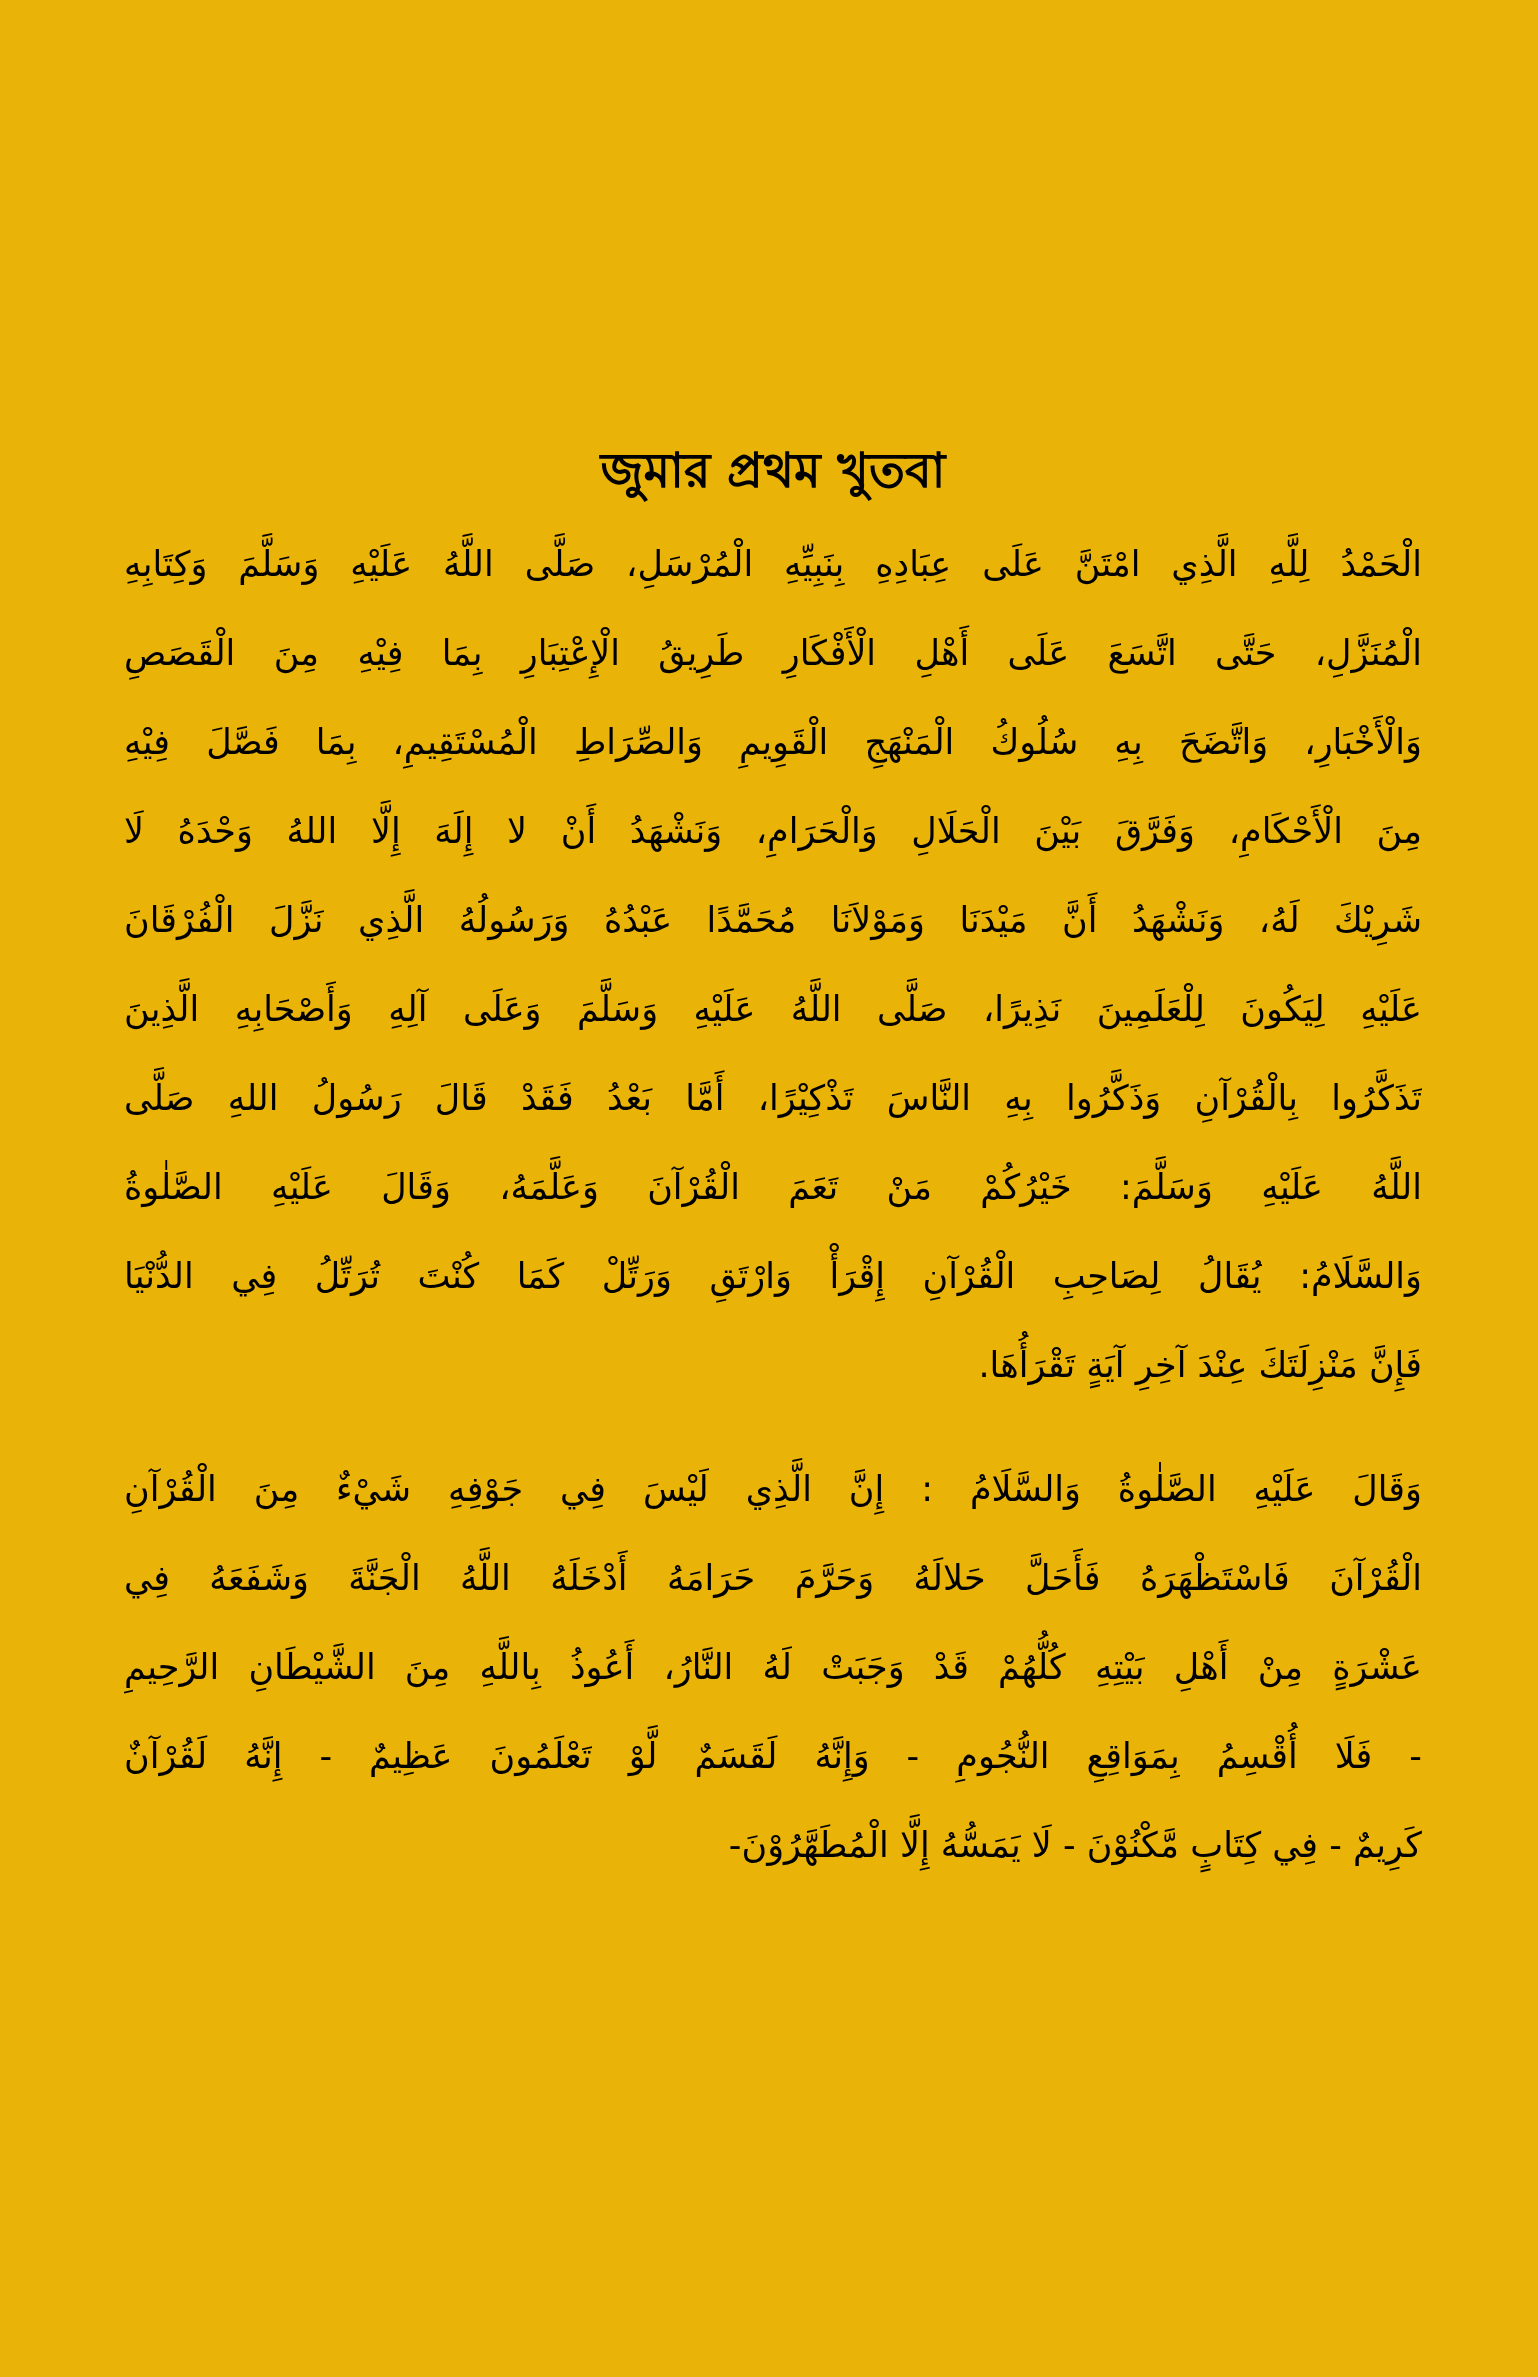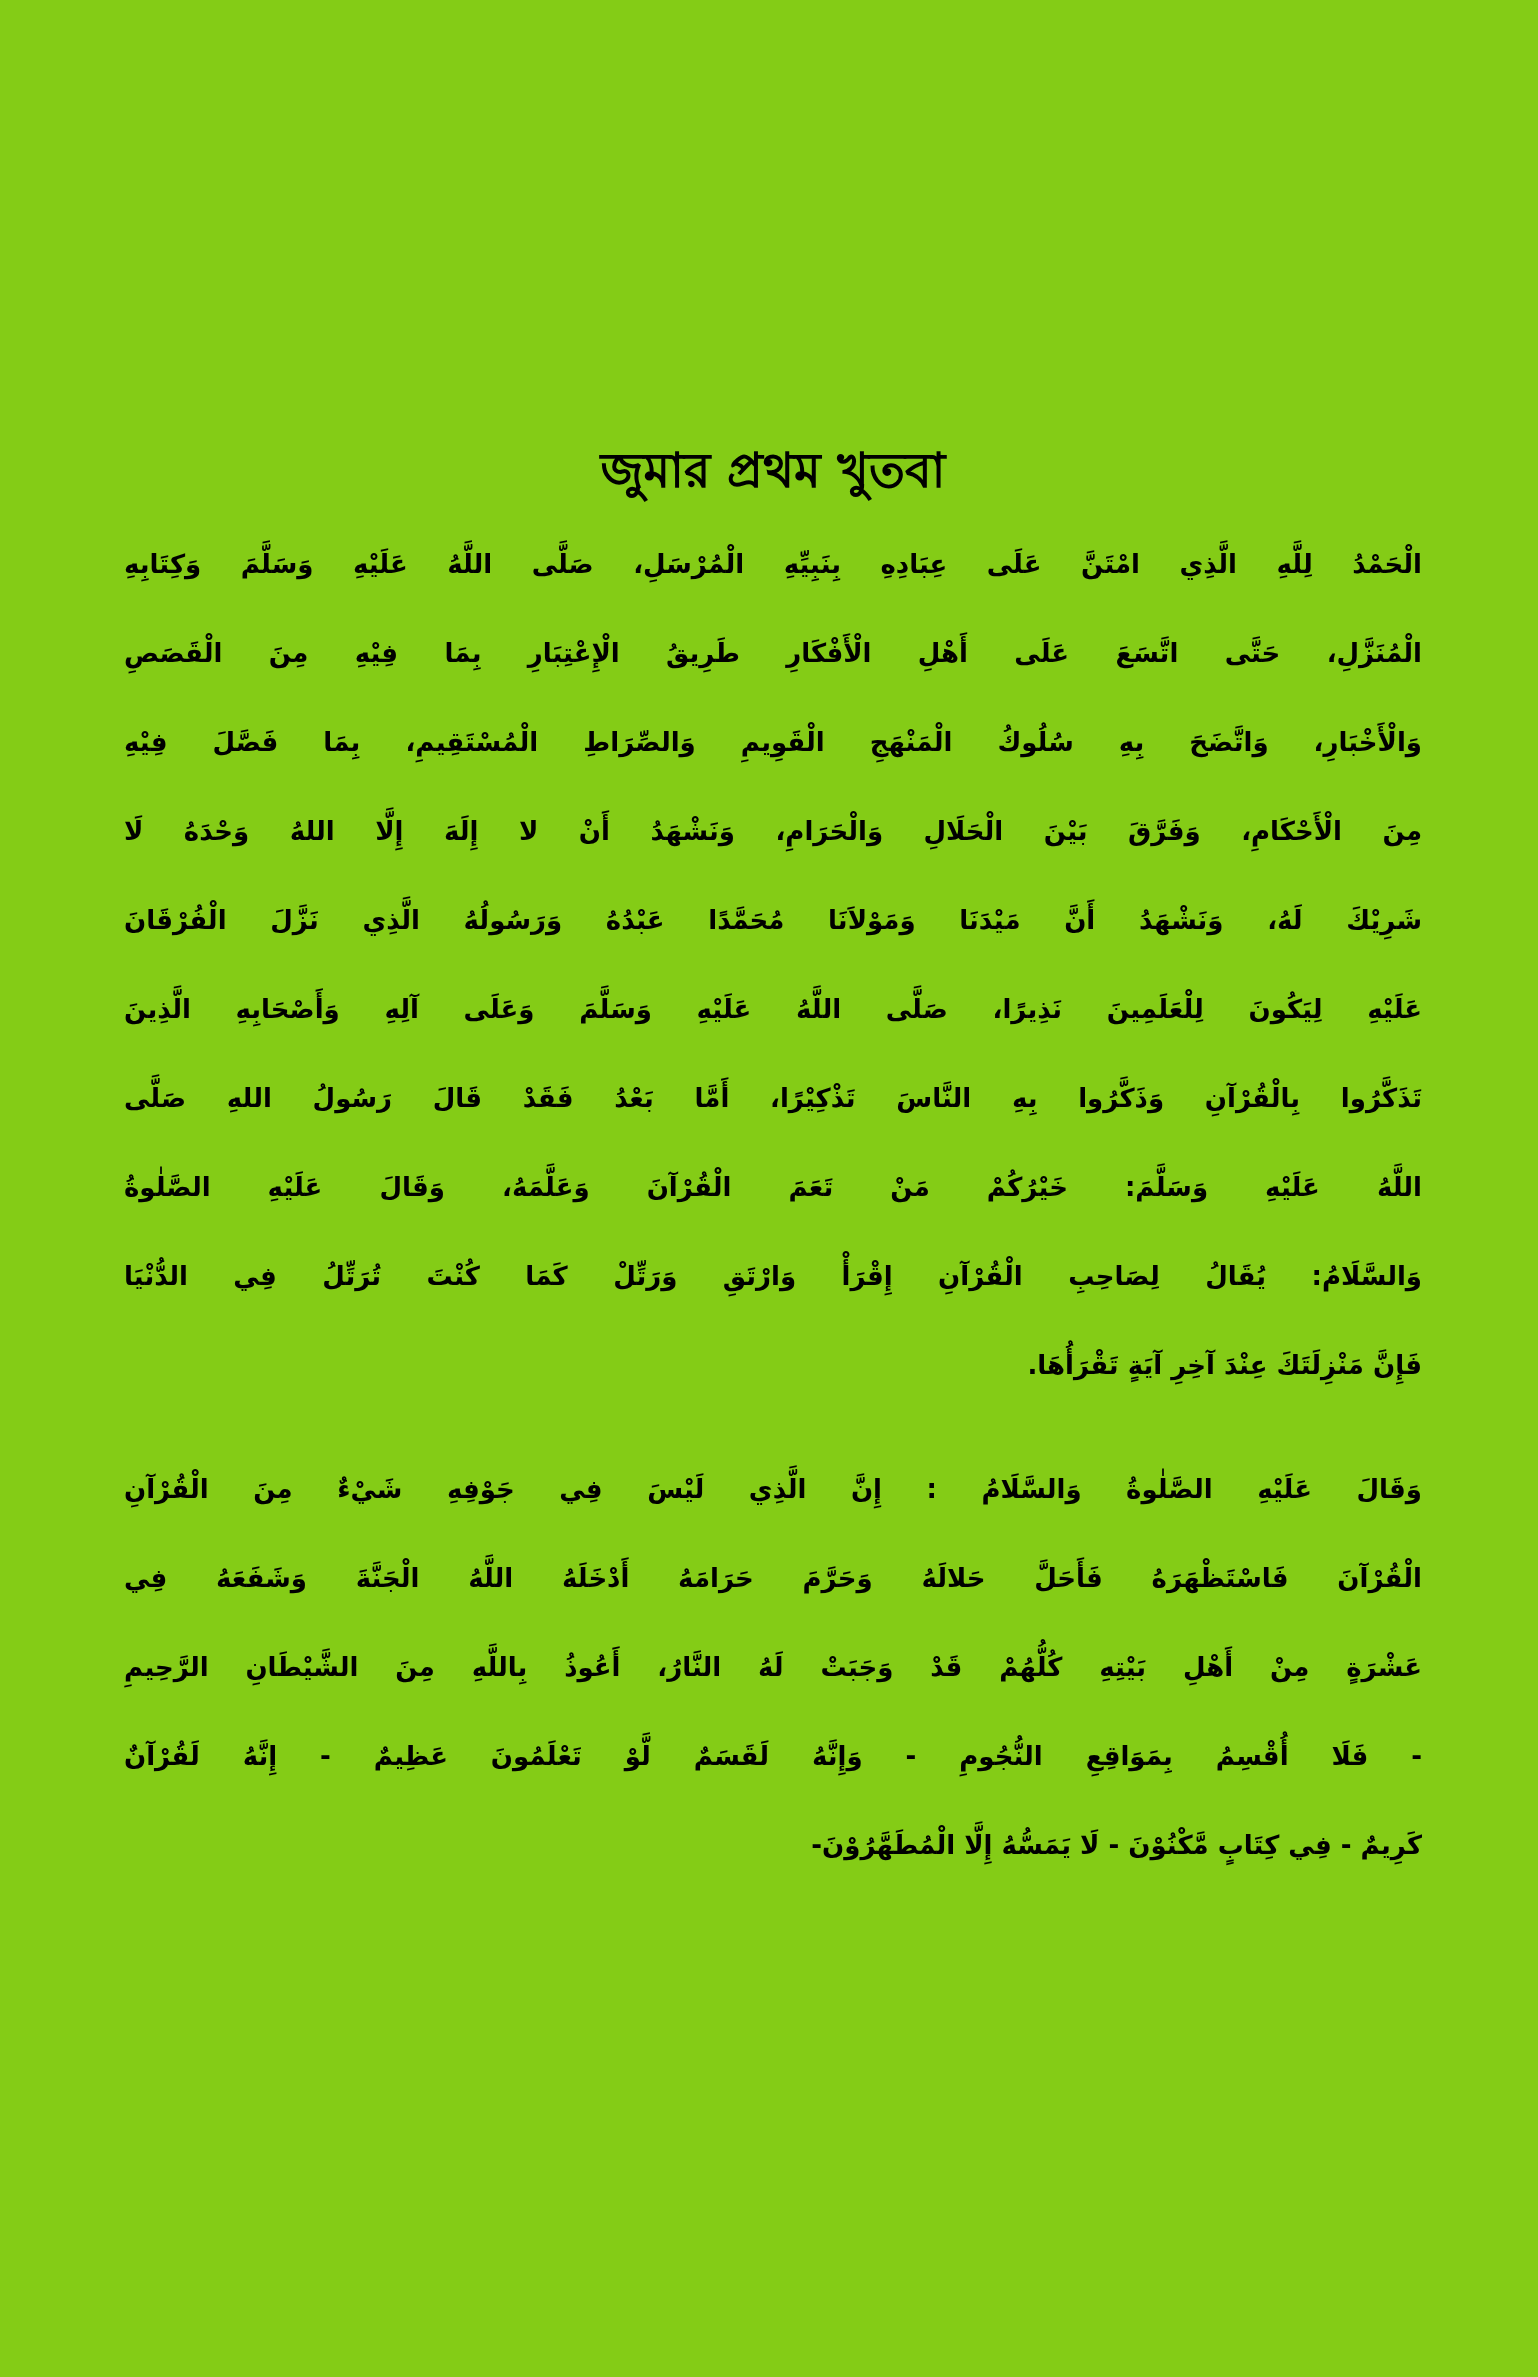--- a/index.html
+++ b/index.html
@@ -8,21 +8,21 @@
     width: 1538px;
     height: 2377px;
     font-family: "DejaVu Sans", sans-serif;
     color: #000000;
     overflow: hidden;
   }
   .page {
     position: relative;
     width: 1538px;
     height: 2377px;
-    background: #84cc16;
+    background: #eab308;
   }
   .content {
     position: absolute;
     top: 438px;
     left: 124px;
     width: 1298px;
   }
   .title-bn {
     text-align: center;
     font-weight: bold;
@@ -39,24 +39,23 @@
     font-size: 39px;
     line-height: 67px;
     font-family: "DejaVu Sans", "DejaVu Serif", sans-serif;
   }
   .body-text {
     margin-top: 17px;
   }
   .para {
     direction: rtl;
     unicode-bidi: embed;
-    font-size: 26px;
+    font-size: 35px;
     line-height: 89px;
     font-family: "DejaVu Sans", "DejaVu Serif", sans-serif;
-    font-weight: bold;
   }
   .para + .para {
     margin-top: 35px;
   }
   .para .line {
     text-align: justify;
     text-align-last: justify;
     white-space: nowrap;      
     overflow: hidden;
   }

